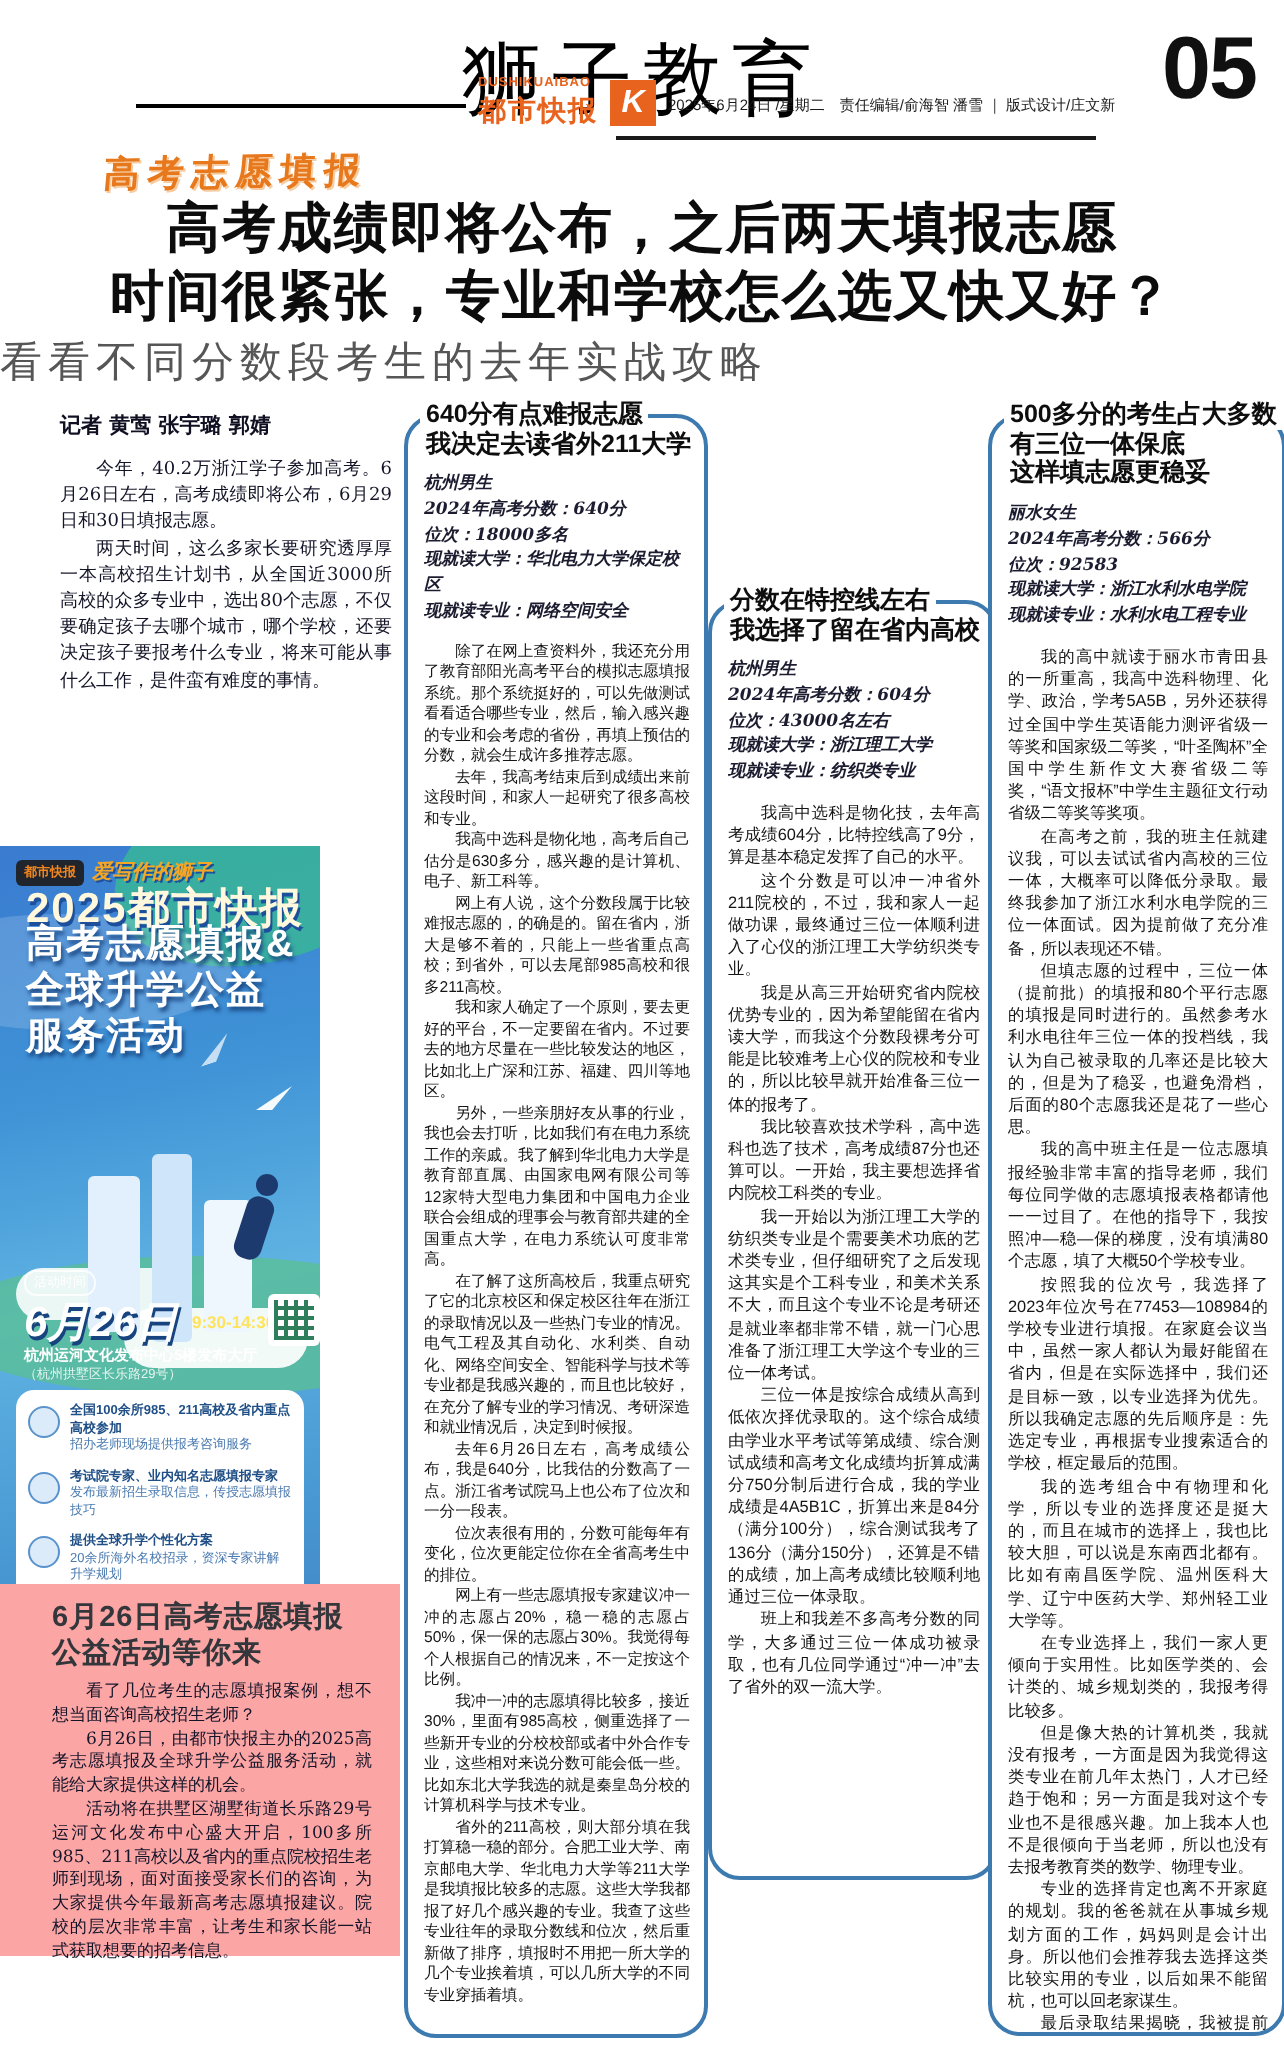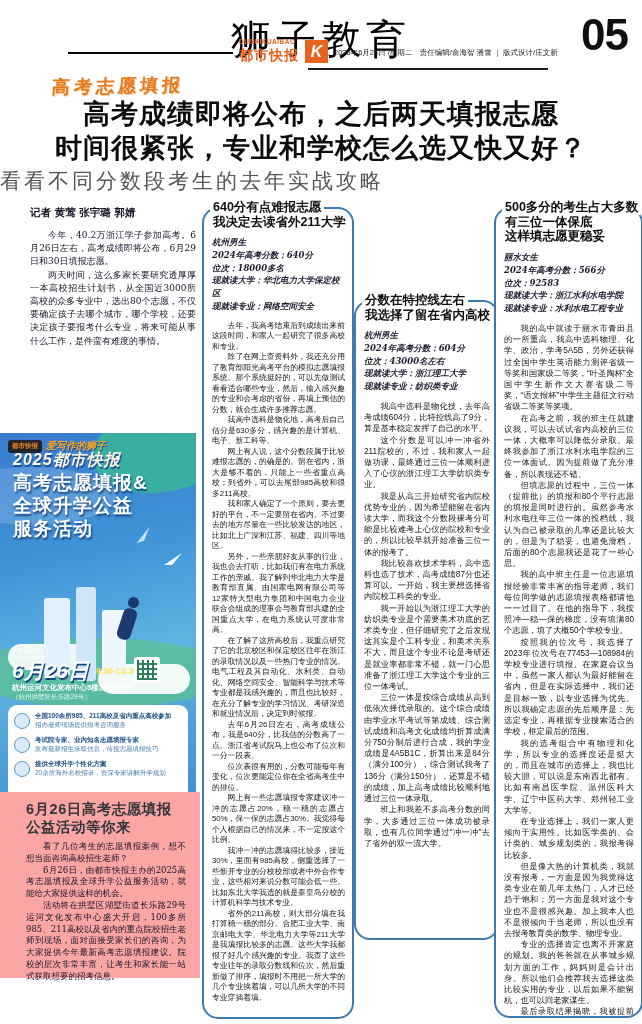--- a/index.html
+++ b/index.html
@@ -21,41 +21,41 @@
          transform:skewX(-6deg) rotate(-1deg);text-shadow:1px 1px 0 #f6cda2;}
   
   .headline{top:97px;left:0;right:0;text-align:center;font-weight:bold;font-size:27px;line-height:34px;letter-spacing:1px;color:#0c0c0c;}
   .subhead{top:167px;left:0;right:0;text-align:left;font-size:21px;color:#565656;letter-spacing:3px;}
   
   .col1{left:30px;top:206px;width:166px;}
   .byline{font-weight:bold;font-size:10.5px;font-family:"DejaVu Serif","Liberation Serif",serif;margin:0 0 9px;color:#101022;}
   .kai p, .kai{font-family:"DejaVu Serif","Liberation Serif",serif;}
   .intro p{margin:0;font-size:9px;line-height:13.2px;text-align:justify;text-indent:2em;color:#141428;}
   
-  .poster{left:0;top:433px;width:196px;height:403px;overflow:hidden;
+  .poster{left:0;top:423px;width:160px;height:403px;overflow:hidden;
           background:linear-gradient(168deg,#3a7bd0 0%,#3f93d6 30%,#5fb3e2 55%,#4a9ad4 80%,#3f85c6 100%);}
   .pw{position:absolute;border-radius:50%;}
   .wave1{top:-34px;right:-46px;width:150px;height:92px;background:#38b29b;transform:rotate(-14deg);opacity:.9;}
   .wave2{top:34px;left:-54px;width:170px;height:58px;background:rgba(255,255,255,.16);}
   .hill{bottom:128px;left:-30px;width:260px;height:70px;background:#59c091;opacity:.75;}
   .cloud1{bottom:166px;left:8px;width:84px;height:26px;background:rgba(255,255,255,.88);border-radius:20px;}
   .cloud2{bottom:142px;right:6px;width:92px;height:30px;background:rgba(255,255,255,.92);border-radius:20px;}
   .bld{position:absolute;border-radius:3px;}
   .bld1{left:44px;bottom:160px;width:26px;height:78px;background:#e2effc;}
   .bld2{left:76px;bottom:155px;width:20px;height:94px;background:#cfe6fa;}
   .bld3{left:102px;bottom:160px;width:24px;height:66px;background:#eef6fe;}
   .runner-head{position:absolute;left:128px;bottom:228px;width:11px;height:11px;border-radius:50%;background:#1d3a6e;}
   .runner-body{position:absolute;left:120px;bottom:196px;width:14px;height:32px;border-radius:6px;background:#1d3a6e;transform:rotate(18deg);}
   .plane{position:absolute;width:18px;height:12px;background:#fff;clip-path:polygon(0 100%,100% 0,45% 100%);opacity:.95;}
   .plane1{top:120px;right:14px;}
   .plane2{top:96px;right:44px;transform:rotate(-18deg);opacity:.7;}
   .pbadge-row{top:6px;left:8px;display:flex;align-items:center;gap:4px;}
   .pbadge{background:#20242c;color:#f08built01e;color:#f0861e;font-size:6.5px;font-weight:bold;padding:2px 4px;border-radius:3px;}
   .pscript{color:#f5a623;font-size:10px;font-weight:bold;font-style:italic;text-shadow:1px 1px 0 #1d4f9c;}
-  .pt1{top:17px;left:13px;font-size:16px;font-weight:bold;font-style:italic;color:#fff8dd;
+  .pt1{top:17px;left:13px;font-size:21px;font-weight:bold;color:#fff8dd;
        text-shadow:1px 2px 0 #1d4f9c;letter-spacing:1px;text-align:center;}
   .pt-lines{top:38px;left:13px;font-size:19px;font-weight:bold;color:#fff;line-height:23px;
             text-shadow:1px 2px 2px #17447f;letter-spacing:1px;}
   .ptime-label{top:212px;left:12px;font-size:6.5px;color:#fff;border:1px solid rgba(255,255,255,.8);
                padding:1px 4px;border-radius:6px;}
   .pdate{top:224px;left:12px;font-size:21px;font-weight:bold;font-style:italic;color:#fff;text-shadow:1px 2px 0 #17447f;}
   .ptime{top:233px;left:96px;font-size:8.5px;font-weight:bold;color:#ffe35a;}
   .pvenue{top:250px;left:12px;font-size:7.5px;font-weight:bold;color:#fff;}
   .pvenue-sub{top:260px;left:12px;font-size:6.5px;color:rgba(255,255,255,.85);}
   .pqr{top:224px;left:134px;width:26px;height:26px;background:#fff;border-radius:3px;
@@ -193,22 +193,22 @@
     </div>
   <div class="case-inner">
     <div class="case-info">
         <div>杭州男生</div>
         <div>2024年高考分数：640分</div>
         <div>位次：18000多名</div>
         <div>现就读大学：华北电力大学保定校区</div>
         <div>现就读专业：网络空间安全</div>
       </div>
     <div class="case-body">
+        <p>除了在网上查资料外，我还充分用了教育部阳光高考平台的模拟志愿填报系统。那个系统挺好的，可以先做测试看看适合哪些专业，然后，输入感兴趣的专业和会考虑的省份，再填上预估的分数，就会生成许多推荐志愿。</p>
         <p>去年，我高考结束后到成绩出来前这段时间，和家人一起研究了很多高校和专业。</p>
-        <p>除了在网上查资料外，我还充分用了教育部阳光高考平台的模拟志愿填报系统。那个系统挺好的，可以先做测试看看适合哪些专业，然后，输入感兴趣的专业和会考虑的省份，再填上预估的分数，就会生成许多推荐志愿。</p>
         <p>我高中选科是物化地，高考后自己估分是630多分，感兴趣的是计算机、电子、新工科等。</p>
         <p>网上有人说，这个分数段属于比较难报志愿的，的确是的。留在省内，浙大是够不着的，只能上一些省重点高校；到省外，可以去尾部985高校和很多211高校。</p>
         <p>我和家人确定了一个原则，要去更好的平台，不一定要留在省内。不过要去的地方尽量在一些比较发达的地区，比如北上广深和江苏、福建、四川等地区。</p>
         <p>另外，一些亲朋好友从事的行业，我也会去打听，比如我们有在电力系统工作的亲戚。我了解到华北电力大学是教育部直属、由国家电网有限公司等12家特大型电力集团和中国电力企业联合会组成的理事会与教育部共建的全国重点大学，在电力系统认可度非常高。</p>
         <p>在了解了这所高校后，我重点研究了它的北京校区和保定校区往年在浙江的录取情况以及一些热门专业的情况。电气工程及其自动化、水利类、自动化、网络空间安全、智能科学与技术等专业都是我感兴趣的，而且也比较好，在充分了解专业的学习情况、考研深造和就业情况后，决定到时候报。</p>
         <p>去年6月26日左右，高考成绩公布，我是640分，比我估的分数高了一点。浙江省考试院马上也公布了位次和一分一段表。</p>
         <p>位次表很有用的，分数可能每年有变化，位次更能定位你在全省高考生中的排位。</p>
         <p>网上有一些志愿填报专家建议冲一冲的志愿占20%，稳一稳的志愿占50%，保一保的志愿占30%。我觉得每个人根据自己的情况来，不一定按这个比例。</p>
         <p>我冲一冲的志愿填得比较多，接近30%，里面有985高校，侧重选择了一些新开专业的分校校部或者中外合作专业，这些相对来说分数可能会低一些。比如东北大学我选的就是秦皇岛分校的计算机科学与技术专业。</p>
         <p>省外的211高校，则大部分填在我打算稳一稳的部分。合肥工业大学、南京邮电大学、华北电力大学等211大学是我填报比较多的志愿。这些大学我都报了好几个感兴趣的专业。我查了这些专业往年的录取分数线和位次，然后重新做了排序，填报时不用把一所大学的几个专业挨着填，可以几所大学的不同专业穿插着填。</p>

